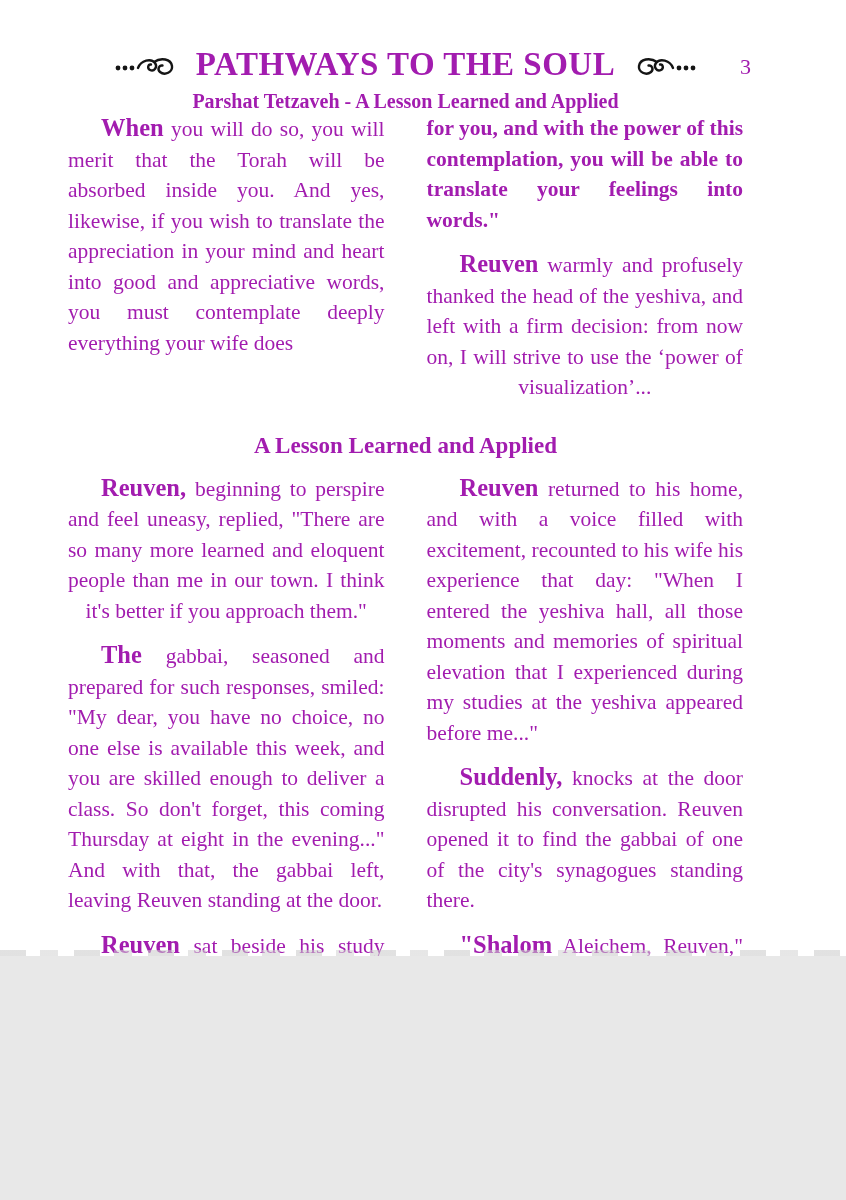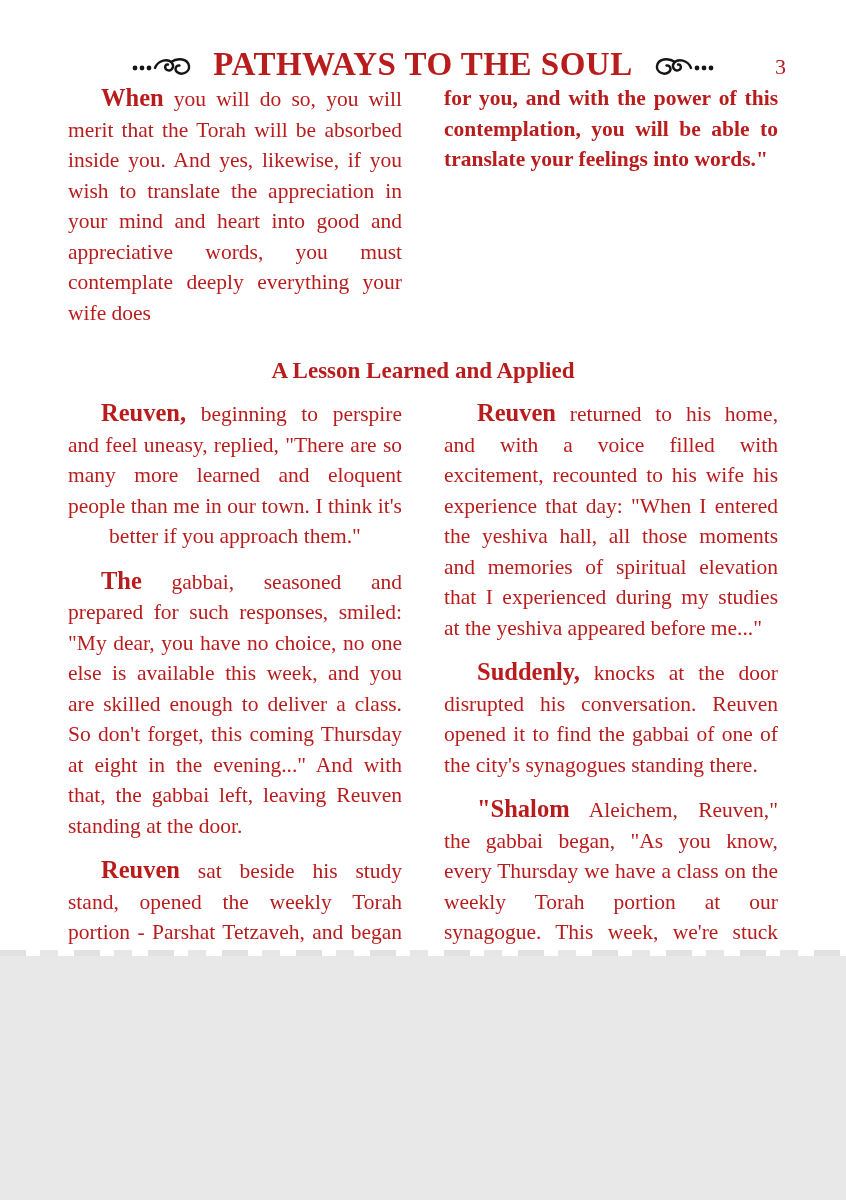--- a/index.html
+++ b/index.html
@@ -2,25 +2,25 @@
 <html><head>
 <meta charset="utf-8">
 <style>
   html, body { margin: 0; padding: 0; background: #e8e8e8; }
   .page {
     position: relative;
     width: 846px;
     height: 956px;
     margin: 0 auto;
     background: #ffffff;
-    color: #b91c1c;
+    color: #a21caf;
     font-family: "Liberation Serif", serif;
     overflow: hidden;
     box-sizing: border-box;
-    padding: 46px 68px 0 68px;
+    padding: 46px 103px 0 68px;
   }
   
   .header { position: relative; text-align: center; }
   .title-row {
     display: flex;
     align-items: center;
     justify-content: center;
     gap: 10px;
   }
   .page-title {
@@ -101,32 +101,37 @@
       <span class="page-title">PATHWAYS TO THE SOUL</span>
       <svg class="flourish mirrored" width="72" height="26" viewBox="0 0 72 26" aria-hidden="true">
         <circle cx="4" cy="16" r="2.4" fill="#151515"></circle>
         <circle cx="11" cy="16" r="2.4" fill="#151515"></circle>
         <circle cx="18" cy="16" r="2.4" fill="#151515"></circle>
         <path d="M24 16 c3 -8 13 -10 17 -5 c3 4 -1 9 -5 7 c-3 -1.5 -2 -6 1 -5.5
                  M40 10 c7 -5 17 -3 18 4 c0.8 6 -7 10 -12 6 c-3 -2.5 -1 -7 2.5 -6.5" fill="none" stroke="#151515" stroke-width="2.4" stroke-linecap="round"></path>
       </svg>
     </div>
     <span class="page-number">3</span>
+    <div class="subtitle">Parshat Tetzaveh - A Lesson Learned and Applied</div>
   </div>
 
   <div class="columns">
     <div class="col">
       <p>
         <span class="lead">When</span>
         <span>you will do so, you will merit that the Torah will be absorbed inside you. And yes, likewise, if you wish to translate the appreciation in your mind and heart into good and appreciative words, you must contemplate deeply everything your wife does</span>
       </p>
     </div>
     <div class="col">
       <p class="no-indent">
         <span>for you, and with the power of this contemplation, you will be able to translate your feelings into words."</span>
+      </p>
+      <p class="center-last">
+        <span class="lead">Reuven</span>
+        <span>warmly and profusely thanked the head of the yeshiva, and left with a firm decision: from now on, I will strive to use the ‘power of visualization’...</span>
       </p>
     </div>
   </div>
 
   <div class="section-heading">A Lesson Learned and Applied</div>
 
   <div class="columns" style="margin-top:0;">
     <div class="col">
       <p class="center-last">
         <span class="lead">Reuven,</span>

